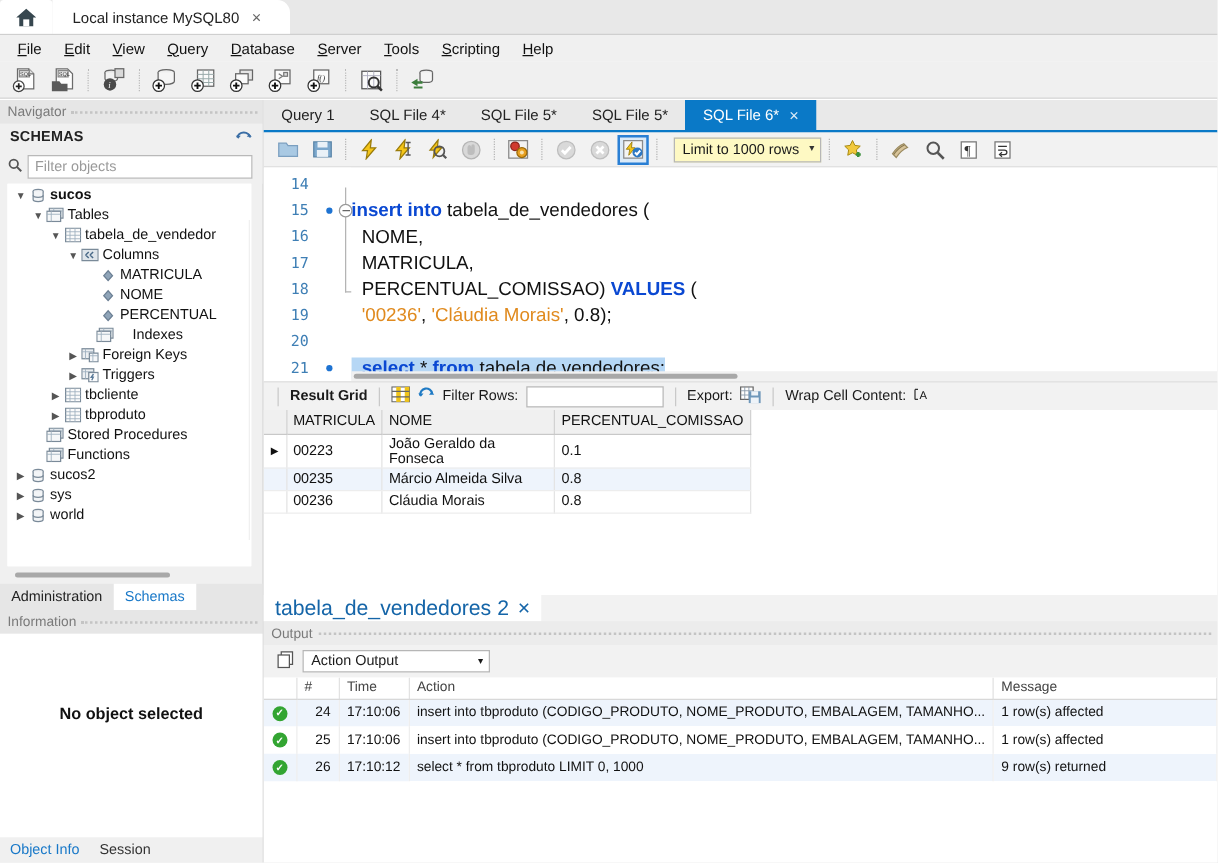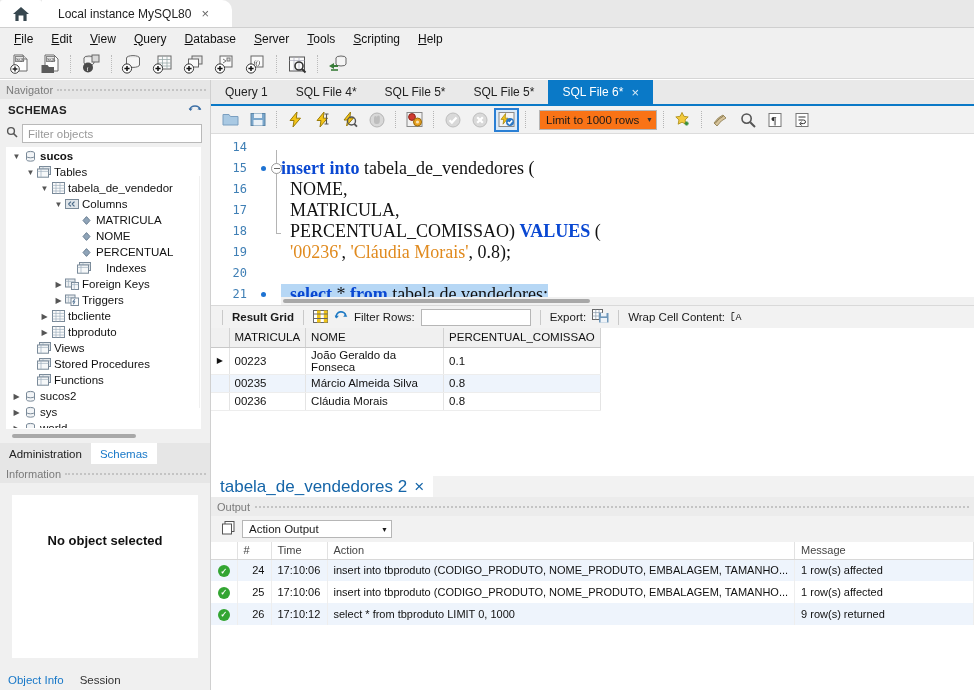--- a/index.html
+++ b/index.html
@@ -88,53 +88,53 @@
   .tnode .arrow { width: 11px; text-align: center; font-size: 8px; color: #555; flex: none; }
   .tnode .ic { width: 16px; display: flex; align-items: center; justify-content: center; flex: none; }
   .tnode .tx { padding-left: 2px; }
   .tnode.bold .tx { font-weight: bold; }
   .hsb { height: 9px; margin: 2px 9px 3px 6px; background: #f0f0f0; position: relative; }
   .hsb::after { content:""; position:absolute; left:6px; top:3px; width:124px; height:4px;
                 background:#a8a8a8; border-radius:2px; }
   .sb-tabs { height: 21px; display: flex; align-items: stretch; background: #e6e6e6; }
   .sb-tab { padding: 0 9px; display: flex; align-items: center; font-size: 11.5px; color: #222; }
   .sb-tab.active { background: #fff; color: #1878c8; }
-  .info-body { flex: none; height: 163px; background: #fff; margin: 12px; padding-top: 38px;
+  .info-body { flex: none; height: 163px; background: #fff; margin: 0; padding-top: 56px;
                text-align: center; }
   .info-body .noobj { font-weight: bold; font-size: 13px; color: #111; }
   .bottom-tabs { height: 20px; display: flex; align-items: stretch; background: #f0f0f0; }
   .bottom-tabs .bt { padding: 0 8px; display: flex; align-items: center; font-size: 11.5px; color: #333; }
   .bottom-tabs .bt.active { color: #1878c8; }
 
   
   .editor-area { flex: 1; display: flex; flex-direction: column; background: #f2f2f2; min-width: 0; }
   .eq-tabs { height: 26px; display: flex; align-items: stretch; background: #e9e9e9;
              border-bottom: 2px solid #0a79c7; }
   .eq-tab { padding: 0 14px; display: flex; align-items: center; gap: 8px;
             font-size: 12px; color: #222; background: #e9e9e9; }
   .eq-tab.active { background: #0a79c7; color: #fff; }
   .eq-tab .x { font-size: 13px; opacity: .85; }
 
   .ed-toolbar { height: 28px; background: #f2f2f2; display: flex; align-items: center;
                 padding-left: 7px; gap: 2px; border-bottom: 1px solid #dcdcdc; }
   .ed-ico { width: 25px; height: 24px; display: flex; align-items: center; justify-content: center; }
   .ed-ico.boxed { outline: 2px solid #2a7fd4; outline-offset: -2px; background: #dbeaf8; }
   .ed-sep { width: 1px; height: 17px; border-left: 1px dotted #b5b5b5; margin: 0 4px; }
-  .limit-box { margin-left: 7px; width: 118px; height: 20px; background: #f97316;
+  .limit-box { margin-left: 7px; width: 118px; height: 20px; background: #fef9c3;
                border: 1px solid #b6b6b6; display: flex; align-items: center;
                justify-content: space-between; padding: 0 3px 0 6px; font-size: 11.5px; }
   .limit-box .cv { font-size: 7px; color: #333; }
 
   
   .code-wrap { height: 172px; background: #fff; display: flex; overflow: hidden;
                border-bottom: 1px solid #d9d9d9; position: relative; }
   .gutter { width: 44px; flex: none; background: #fff; padding-top: 3px; }
   .marks { width: 26px; flex: none; background: #fff; padding-top: 3px; position: relative; }
   .code { flex: 1; padding-top: 3px; overflow: hidden;
-          font-family: Liberation Serif, serif; font-size: 18px; }
+          font-family: Liberation Sans, sans-serif; font-size: 15px; }
   .ln { height: 21px; line-height: 21px; text-align: right; padding-right: 8px;
         font-family: "DejaVu Sans Mono", monospace; font-size: 12px; color: #3f7fb5; }
   .mk { height: 21px; line-height: 21px; position: relative; }
   .dot { position: absolute; left: 6px; top: 8px; width: 5px; height: 5px;
          border-radius: 50%; background: #1e73d2; }
   .fold { position: absolute; left: 16px; top: 5px; width: 11px; height: 11px;
           border: 1px solid #9a9a9a; border-radius: 50%; background: #fff; }
   .fold::before { content:""; position:absolute; left:2px; top:4px; width:6px; height:1px; background:#666; }
   .vline { position: absolute; left: 21px; top: 16px; width: 1px; height: 84px; background: #b4b4b4; }
   .vline::after { content:""; position:absolute; left:0; bottom:0; width:5px; height:1px; background:#b4b4b4; }
@@ -463,32 +463,20 @@
             </div>
             <div class="tnode" style="padding-left: 32px;">
               <span class="arrow">▶</span>
               <span class="ic">
                 <svg width="13" height="12" viewBox="0 0 13 12">
                   <rect x="0.5" y="0.5" width="12" height="11" fill="#fbfbfb" stroke="#7a8a99"></rect>
                   <path d="M0.5 3.4 h12 M0.5 6.2 h12 M0.5 9 h12 M4 .5 v11 M8 .5 v11" stroke="#9fb0bf" stroke-width=".7"></path>
                 </svg>
               </span>
               <span class="tx">tbproduto</span>
-            </div>
-            <div class="tnode" style="padding-left: 18px;">
-              <span class="arrow"></span>
-              <span class="ic">
-                <svg width="14" height="12" viewBox="0 0 14 12">
-                  <rect x="2.5" y="0.5" width="11" height="8" fill="#e3e8ec" stroke="#7a8a99"></rect>
-                  <path d="M2.5 2.8 h11 M6 .5 v8" stroke="#9fb0bf" stroke-width=".7"></path>
-                  <rect x="0.5" y="3" width="11" height="8.2" fill="#f6f8f9" stroke="#7a8a99"></rect>
-                  <path d="M0.5 5.4 h11 M4 3 v8.2" stroke="#9fb0bf" stroke-width=".7"></path>
-                </svg>
-              </span>
-              <span class="tx">Views</span>
             </div>
             <div class="tnode" style="padding-left: 18px;">
               <span class="arrow"></span>
               <span class="ic">
                 <svg width="14" height="12" viewBox="0 0 14 12">
                   <rect x="2.5" y="0.5" width="11" height="8" fill="#e3e8ec" stroke="#7a8a99"></rect>
                   <path d="M2.5 2.8 h11 M6 .5 v8" stroke="#9fb0bf" stroke-width=".7"></path>
                   <rect x="0.5" y="3" width="11" height="8.2" fill="#f6f8f9" stroke="#7a8a99"></rect>
                   <path d="M0.5 5.4 h11 M4 3 v8.2" stroke="#9fb0bf" stroke-width=".7"></path>
                 </svg>

